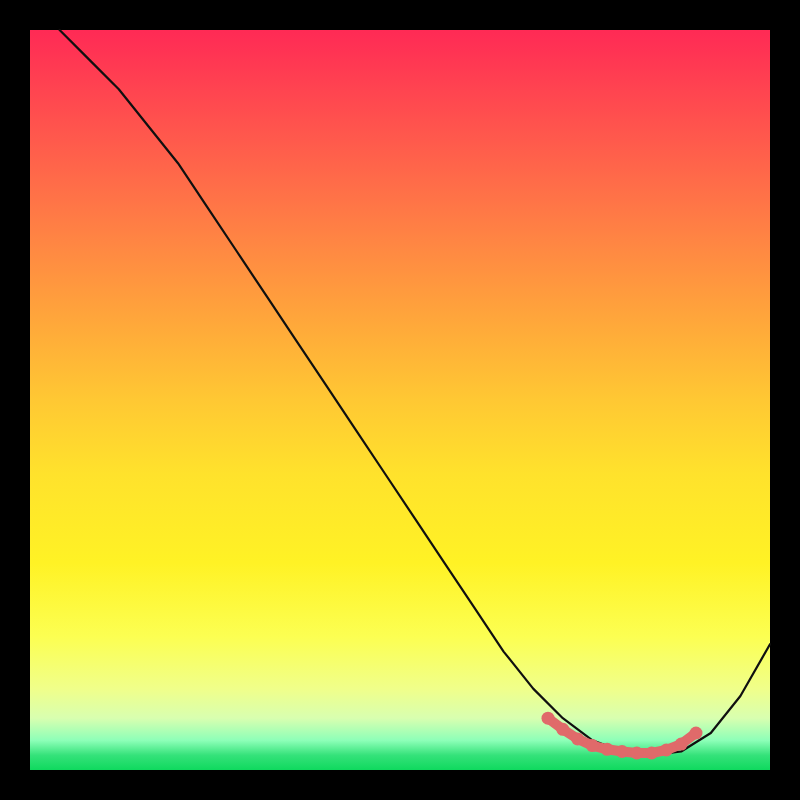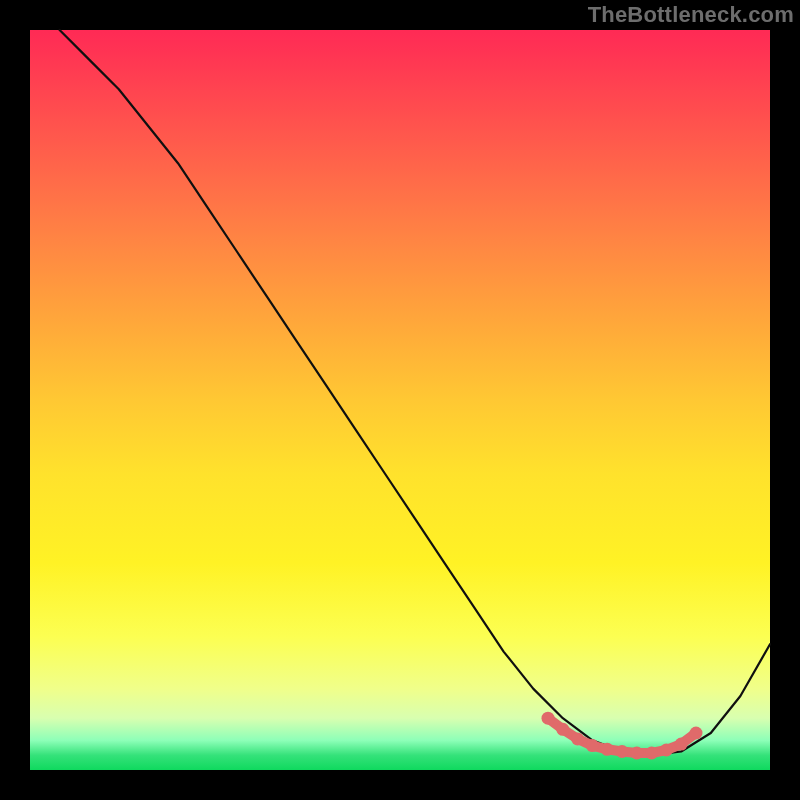--- a/index.html
+++ b/index.html
@@ -69,14 +69,13 @@
           <circle cx="592.0" cy="721.5" r="6.5" fill="#e06a6a"></circle>
           <circle cx="606.8" cy="723.0" r="6.5" fill="#e06a6a"></circle>
           <circle cx="621.6" cy="723.0" r="6.5" fill="#e06a6a"></circle>
           <circle cx="636.4" cy="720.0" r="6.5" fill="#e06a6a"></circle>
           <circle cx="651.2" cy="714.1" r="6.5" fill="#e06a6a"></circle>
           <circle cx="666.0" cy="703.0" r="6.5" fill="#e06a6a"></circle>
         </g>
     </svg>
   </div>
 
-  <div class="watermark">TheBottleneck.com</div>
 </div>
 
 </body></html>

